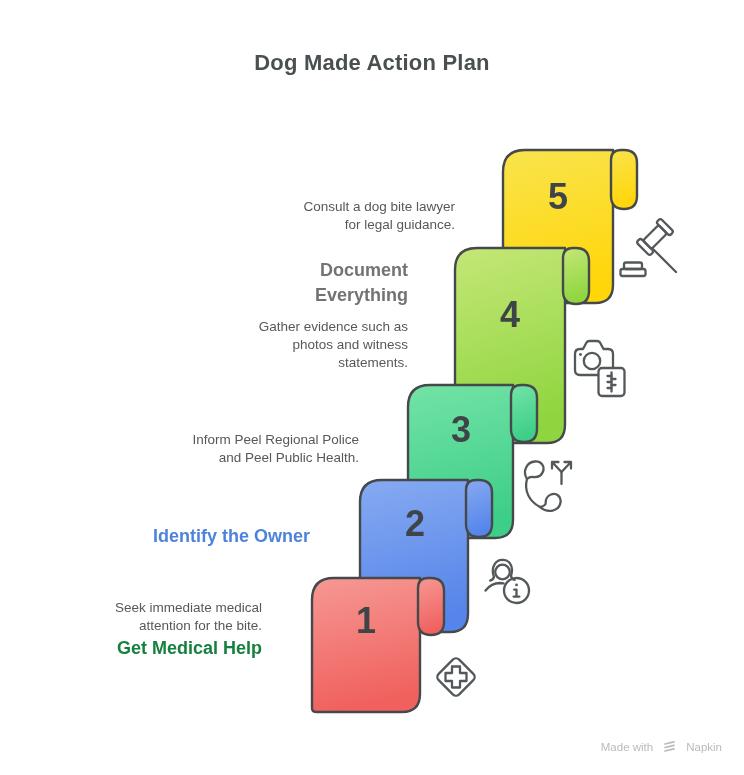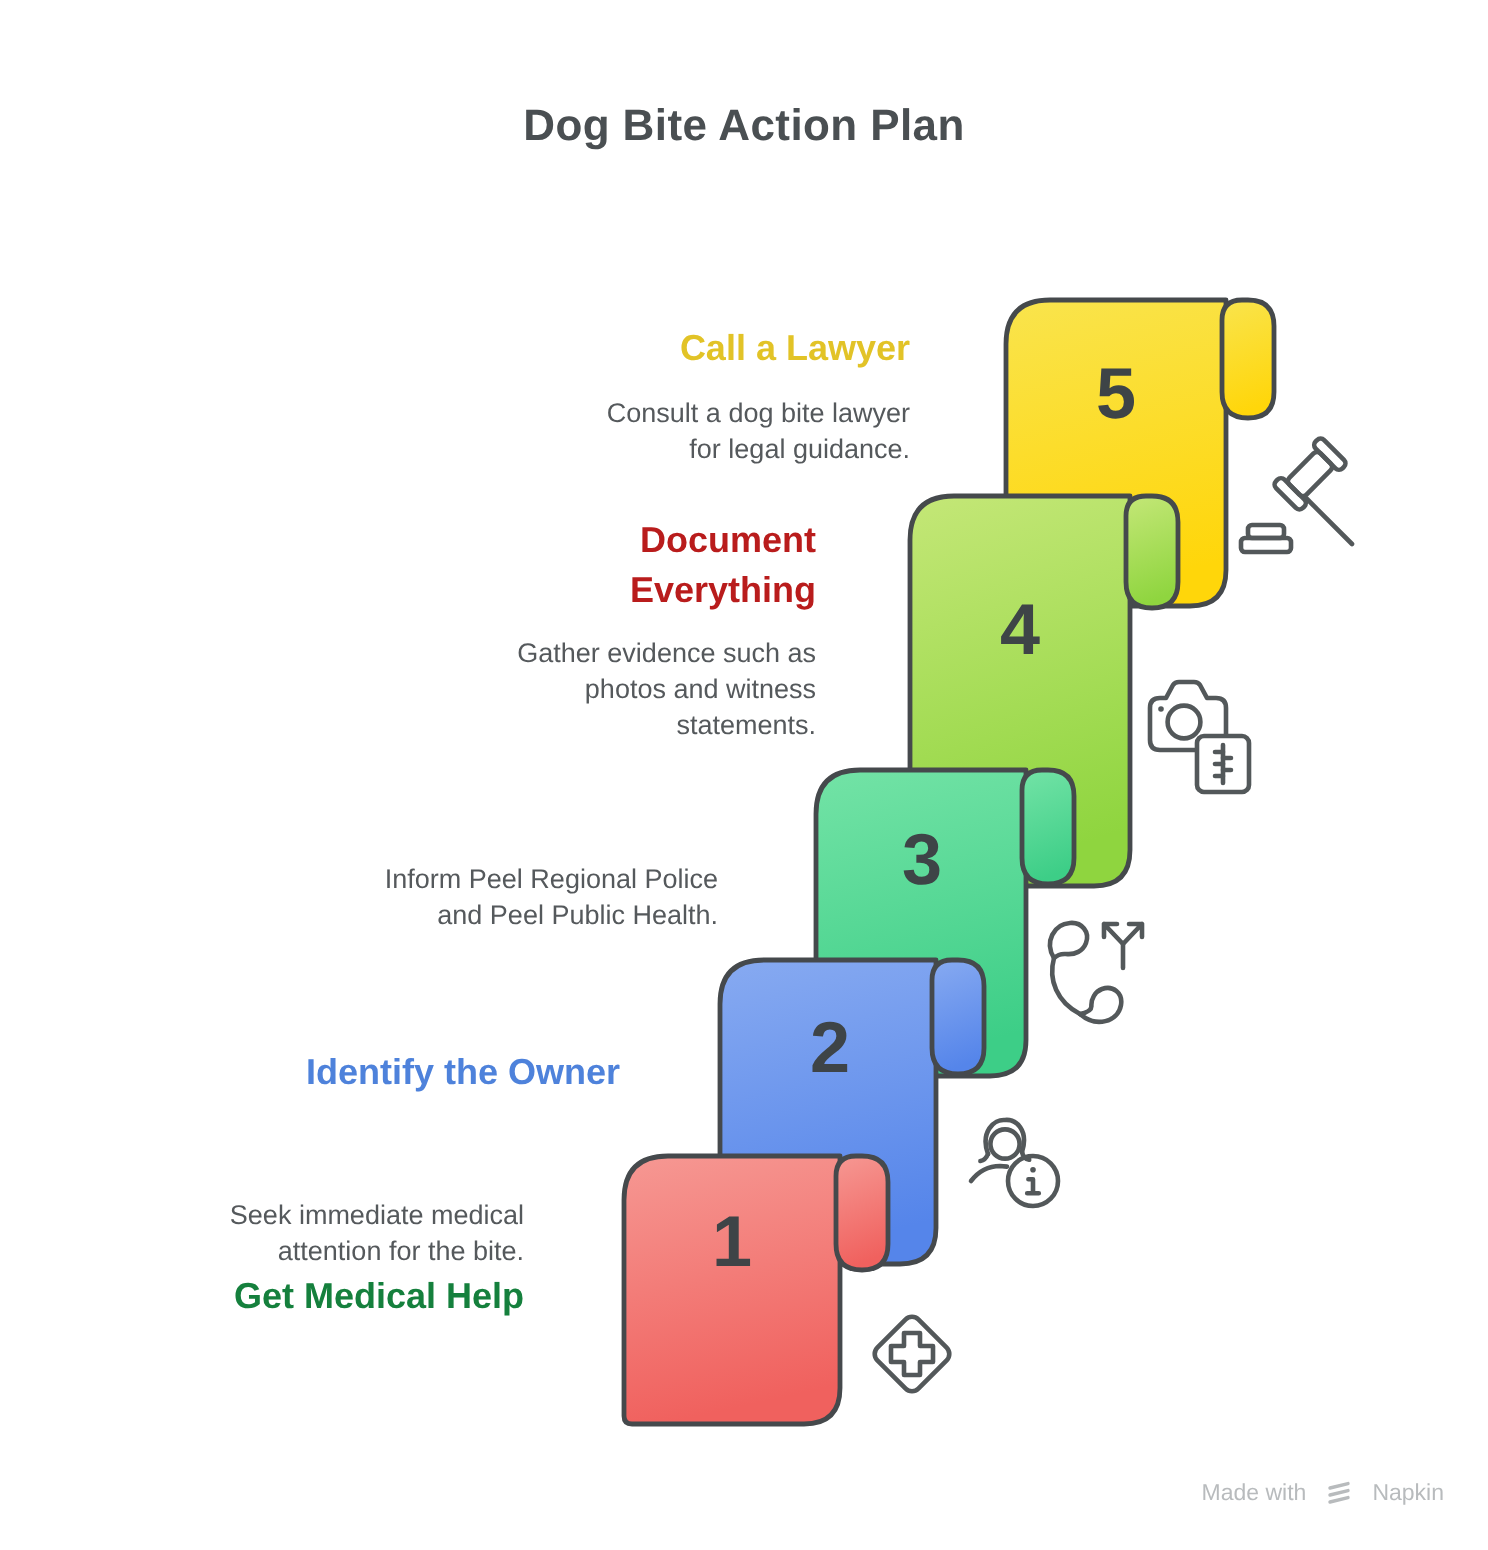--- a/index.html
+++ b/index.html
@@ -54,21 +54,21 @@
     font-size:11.5px;color:#B8BBBD;
   }
   .napkin-logo{display:block;}
   .napkin-logo path{fill:none;stroke:#B8BBBD;stroke-width:1.7;stroke-linecap:round;}
 </style>
 </head>
 <body>
 
 <div class="canvas">
 
-  <h1 class="title">Dog Bite Action Plan</h1>
+  <h1 class="title">Dog Made Action Plan</h1>
 
   <svg class="ribbons" width="744" height="775" viewBox="0 0 744 775">
     <defs>
       <linearGradient id="grad-0" x1="0" y1="0" x2="0.18" y2="1">
         <stop offset="0" stop-color="#F69893"></stop>
           <stop offset="1" stop-color="#F0615E"></stop>
       </linearGradient>
       <linearGradient id="grad-1" x1="0" y1="0" x2="0.18" y2="1">
         <stop offset="0" stop-color="#87AAF1"></stop>
           <stop offset="1" stop-color="#5585EA"></stop>
@@ -110,23 +110,22 @@
   </svg>
 
   <div class="step-num num-1">1</div>
   <div class="step-num num-2">2</div>
   <div class="step-num num-3">3</div>
   <div class="step-num num-4">4</div>
   <div class="step-num num-5">5</div>
 
   <div class="heading h-1" style="color: #15803d; margin-top: 48px;">Get Medical Help</div>
   <div class="heading h-2" style="color: rgb(78, 130, 219);">Identify the Owner</div>
-  <div class="heading h-4" style="color: #b91c1c;">Document
+  <div class="heading h-4" style="color: #737373;">Document
 Everything</div>
-  <div class="heading h-5" style="color: rgb(226, 195, 39);">Call a Lawyer</div>
 
   <div class="desc d-1">Seek immediate medical
 attention for the bite.</div>
   <div class="desc d-3">Inform Peel Regional Police
 and Peel Public Health.</div>
   <div class="desc d-5">Consult a dog bite lawyer
 for legal guidance.</div>
   <div class="desc d-4">Gather evidence such as
 photos and witness
 statements.</div>

